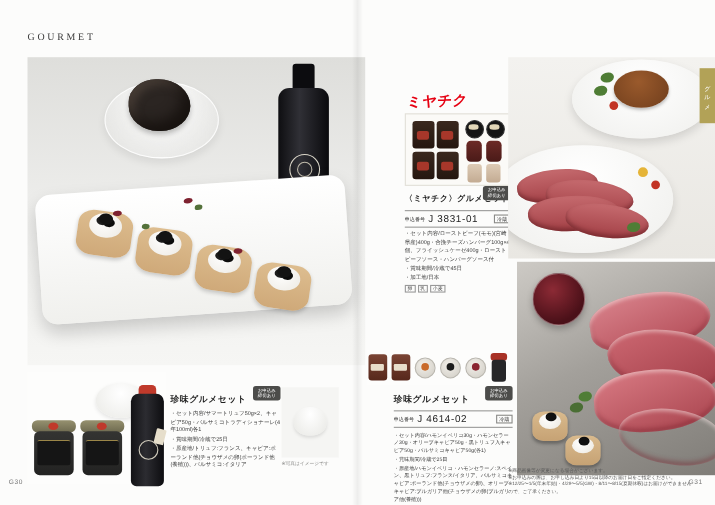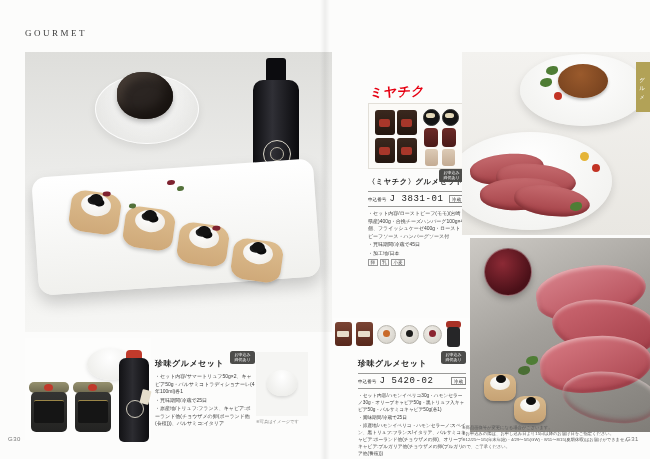--- a/index.html
+++ b/index.html
@@ -58,21 +58,21 @@
   .tag{left:116px;top:52px;width:9px;height:14px;background:#e6decb;transform:rotate(14deg);border-radius:1px;}
   .bottleS-em{left:101px;top:62px;width:16px;height:16px;border:1px solid #cfcabb;border-radius:50%;}
 
   
   .ptitle{font-size:8px;font-weight:bold;color:#1f1f1f;letter-spacing:0.5px;}
   .pbadge{position:absolute;right:0;top:-1px;width:25px;height:13px;background:#4c4c4a;border-radius:2.5px;
           color:#fff;font-size:4px;line-height:1.2;text-align:center;padding-top:2px;box-sizing:border-box;}
   .coderow{border-top:0.7px solid #9a9a98;border-bottom:0.7px solid #9a9a98;margin-top:3px;
            padding:2px 0;display:flex;align-items:center;gap:3px;}
   .ordlbl{font-size:4.6px;color:#333;}
-  .codeno{font-family:Liberation Mono, monospace;font-size:9px;letter-spacing:0.6px;color:#222;}
+  .codeno{font-family:Liberation Sans, sans-serif;font-size:9px;letter-spacing:0.6px;color:#222;}
   .storage{font-size:4.6px;border:0.7px solid #8a8a88;padding:0.5px 2px;color:#333;margin-left:auto;}
   .bullets{margin-top:3px;font-size:5px;line-height:1.5;color:#3a3a3a;}
   .bullets div{margin-bottom:1px;}
   .allergens{margin-top:2px;display:flex;gap:2px;}
   .alg{font-size:4.5px;border:0.6px solid #999;padding:0 1.5px;color:#444;}
 
   .txtL{left:155px;top:352px;width:100px;}
   .dishS{left:256px;top:352px;width:52px;height:64px;background:#f5f5f3;}
   .cupS{position:absolute;left:11px;top:18px;width:30px;height:26px;border-radius:50% 50% 45% 45%;
         background:radial-gradient(ellipse at 50% 25%,#ffffff,#e8e8e4);box-shadow:0 2px 3px rgba(0,0,0,0.1);}
@@ -319,21 +319,21 @@
   <div class="abs txtR">
     <div style="position:relative;">
       <span class="ptitle">珍味グルメセット</span>
       <span class="pbadge">
         <span>お申込み</span><br>
         <span>締切あり</span>
       </span>
     </div>
     <div class="coderow">
       <span class="ordlbl">申込番号</span>
-      <span class="codeno">J 5420-02</span>
+      <span class="codeno">J 4614-02</span>
       <span class="storage">冷蔵</span>
     </div>
     <div class="bullets" style="font-size:4.7px;">
       <div>・セット内容/ハモンイベリコ30g・ハモンセラーノ30g・オリーブキャビア50g・黒トリュフ入キャビア50g・バルサミコキャビア50g(各1)</div>
       <div>・賞味期間/冷蔵で25日</div>
       <div>・原産地/ハモンイベリコ・ハモンセラーノ:スペイン、黒トリュフ:フランス/イタリア、バルサミコキャビア:ポーランド他(チョウザメの卵)、オリーブキャビア:ブルガリア他(チョウザメの卵(ブルガリア他(養殖)))</div>
     </div>
   </div>
 
   <div class="abs photoRB">

